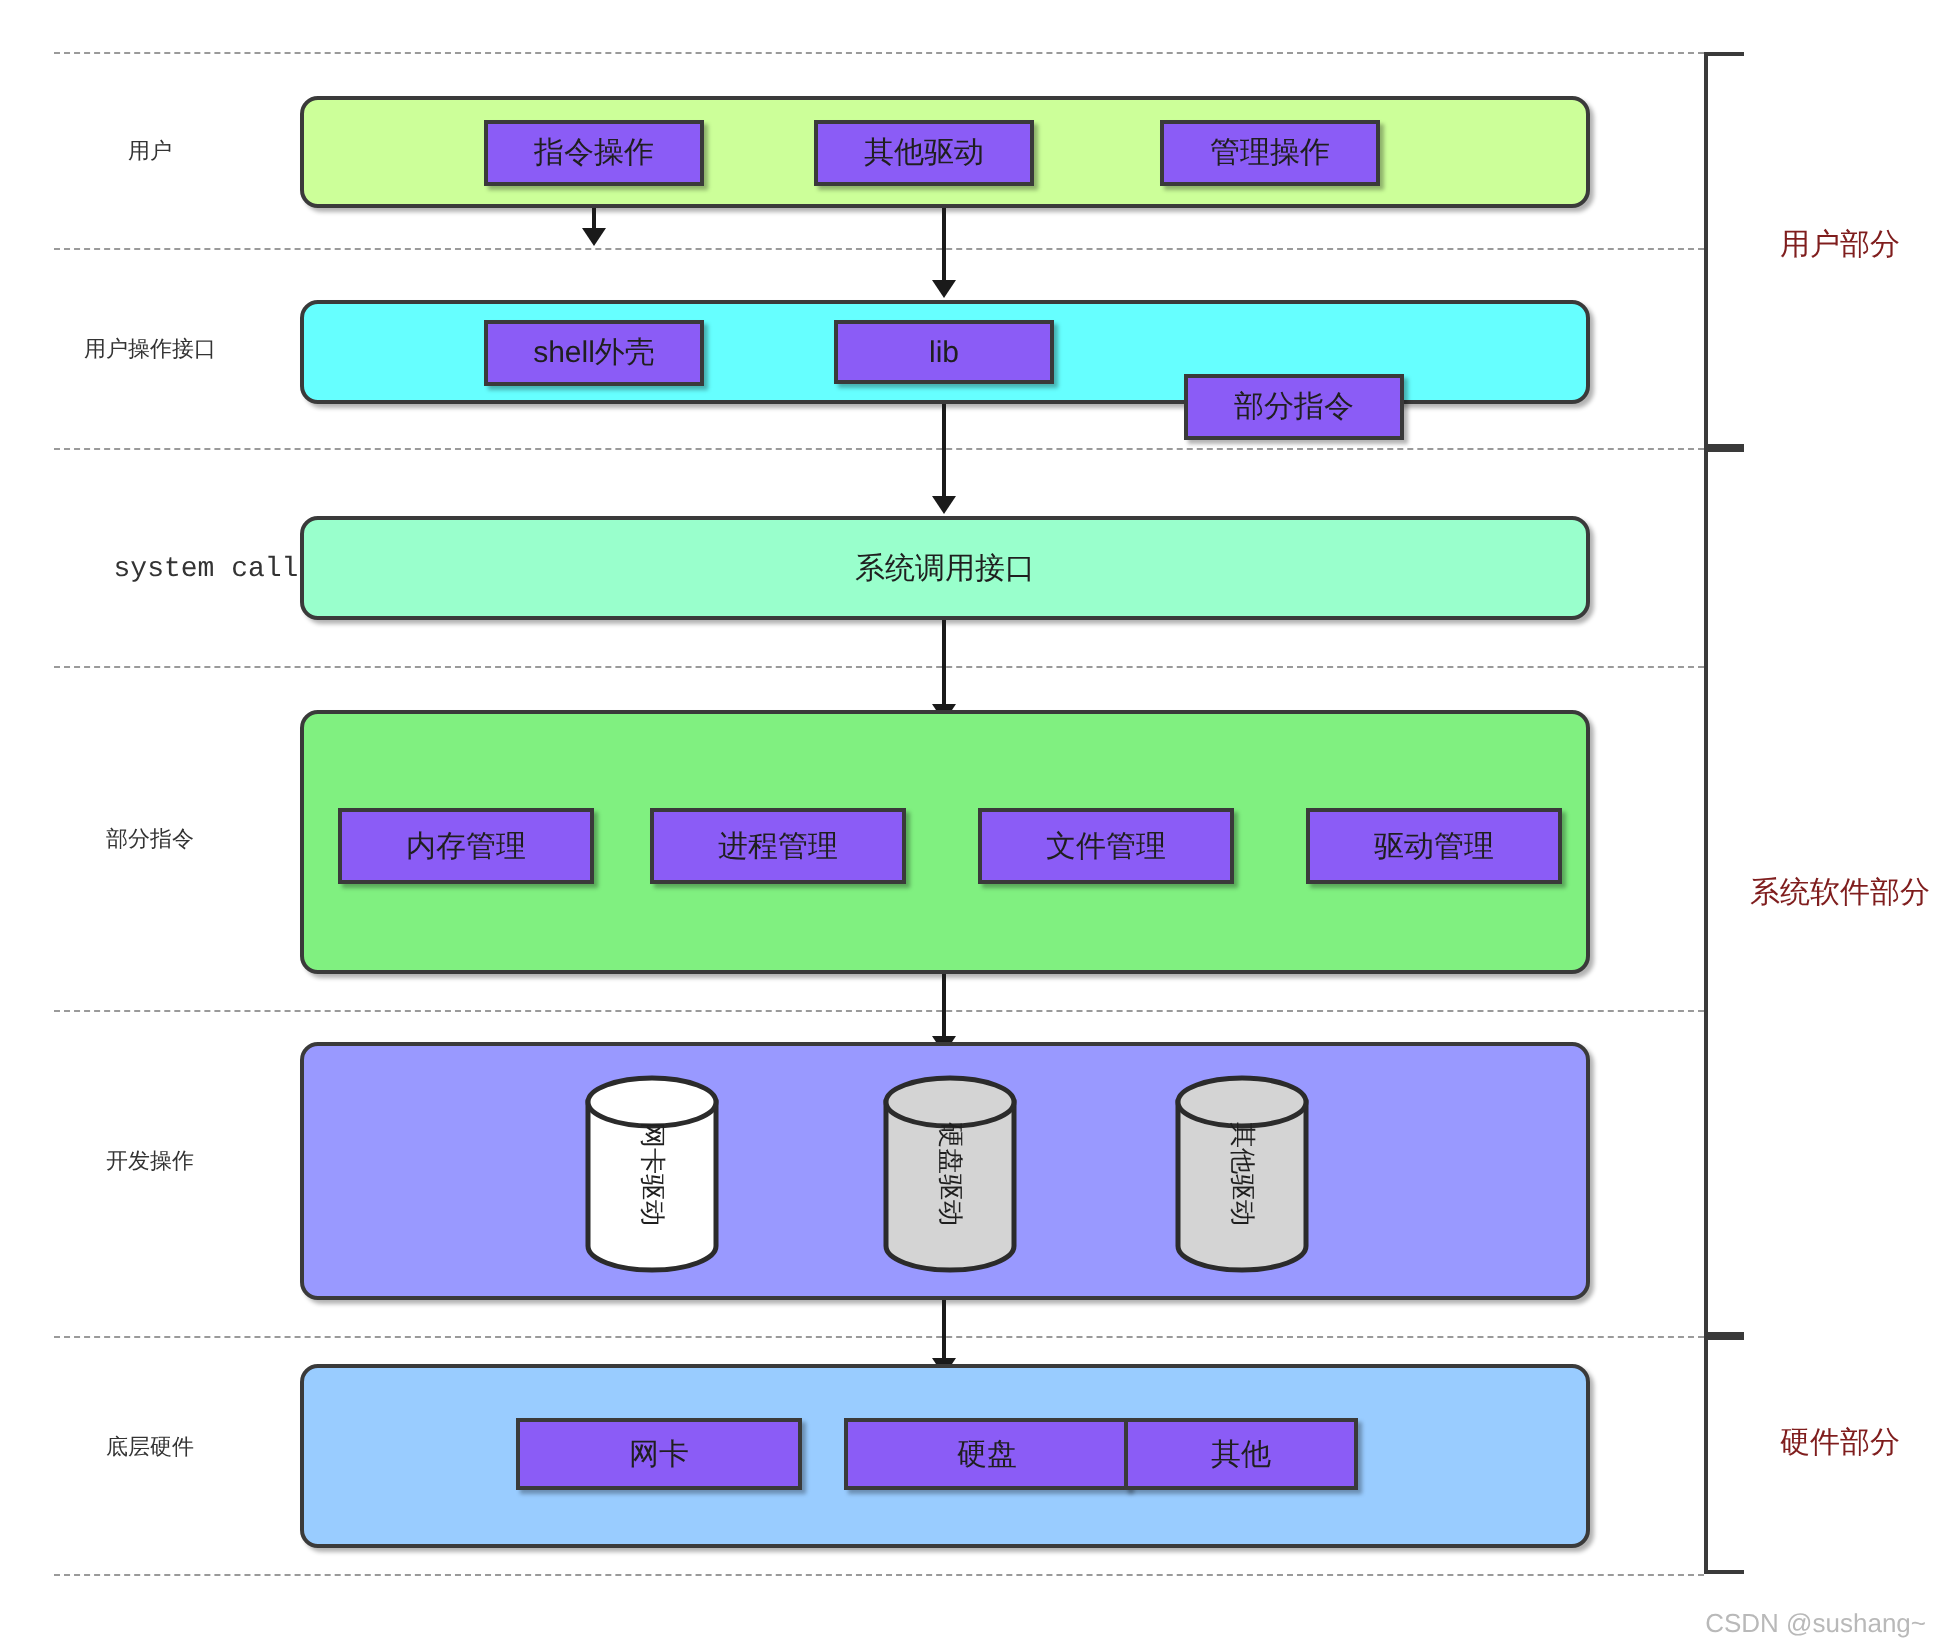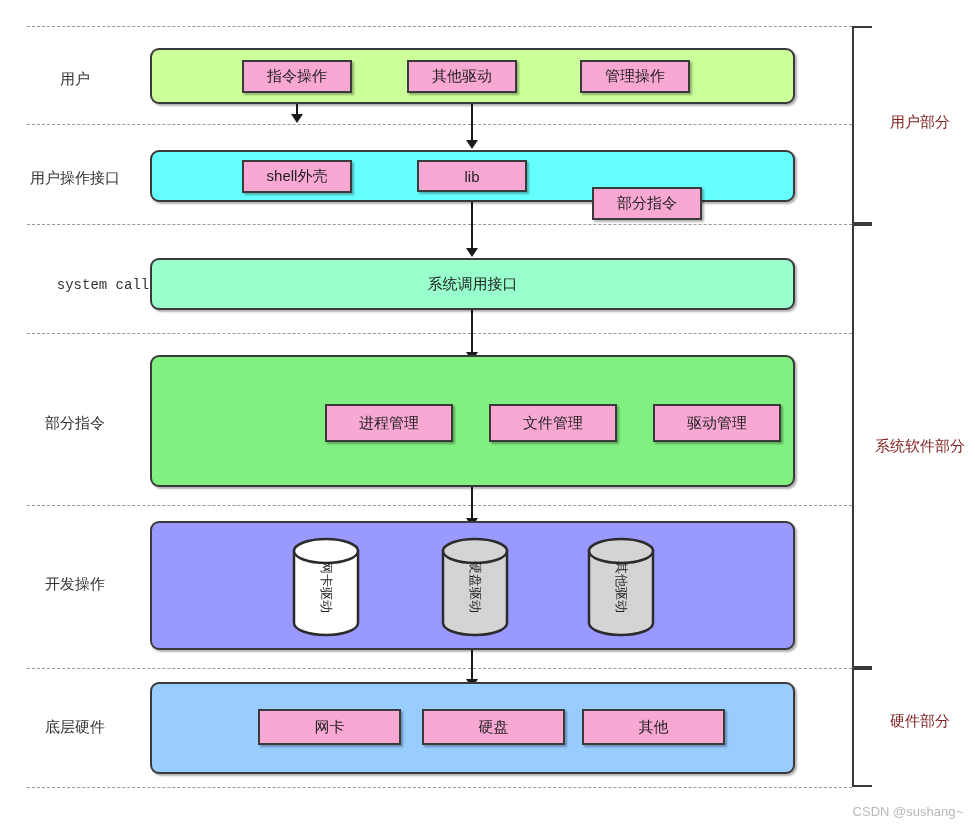--- a/index.html
+++ b/index.html
@@ -31,21 +31,21 @@
     border-top: 1px dashed #9a9a9a;
   }
 
   
   .row-label {
     position: absolute;
     left: 0;
     width: 150px;
     text-align: center;
     color: #333333;
-    font-size: 15px;
+    font-size: 11px;
     line-height: 1.2;
     white-space: nowrap;
   }
   .row-label.mono {
     font-family: "Liberation Mono", "DejaVu Sans Mono", monospace;
     font-size: 14px;
   }
 
   
   .band {
@@ -57,21 +57,21 @@
     border-radius: 9px;
     box-shadow: 2px 2px 2px rgba(0,0,0,0.30);
     display: flex;
     align-items: center;
   }
 
   
   .chip {
     position: absolute;
     box-sizing: border-box;
-    background: #f9a8d4;
+    background: #8b5cf6;
     border: 2px solid #3a3a3a;
     box-shadow: 2px 2px 2px rgba(0,0,0,0.30);
     display: flex;
     align-items: center;
     justify-content: center;
     color: #1f1f1f;
     font-size: 15px;
     white-space: nowrap;
   }
 
@@ -197,20 +197,21 @@
     <div class="band-center-text">系统调用接口</div>
   </div>
 
   <div class="arrow" style="left:471px; top:310px; height:45px;"></div>
   <div class="arrow-head" style="left:466px; top:352px;"></div>
 
   <div class="row-label" style="top:414px;">部分指令</div>
 
   <div class="band" id="band-os" style="top:355px; height:132px; background:#80F080;"></div>
 
+  <div class="chip" style="left:169px; top:404px; width:128px; height:38px;">内存管理</div>
   <div class="chip" style="left:325px; top:404px; width:128px; height:38px;">进程管理</div>
   <div class="chip" style="left:489px; top:404px; width:128px; height:38px;">文件管理</div>
   <div class="chip" style="left:653px; top:404px; width:128px; height:38px;">驱动管理</div>
 
   <div class="arrow" style="left:471px; top:487px; height:34px;"></div>
   <div class="arrow-head" style="left:466px; top:518px;"></div>
 
   <div class="row-label" style="top:575px;">开发操作</div>
 
   <div class="band" id="band-driver" style="top:521px; height:129px; background:#9999FF;"></div>
@@ -247,21 +248,21 @@
 
   <div class="arrow" style="left:471px; top:650px; height:32px;"></div>
   <div class="arrow-head" style="left:466px; top:679px;"></div>
 
   <div class="row-label" style="top:718px;">底层硬件</div>
 
   <div class="band" id="band-hardware" style="top:682px; height:92px; background:#99CCFF;"></div>
 
   <div class="chip" style="left:258px; top:709px; width:143px; height:36px;">网卡</div>
   <div class="chip" style="left:422px; top:709px; width:143px; height:36px;">硬盘</div>
-  <div class="chip" style="left:582px; top:709px; width:143px; height:36px;font-family:Liberation Mono, monospace;">其他</div>
+  <div class="chip" style="left:562px; top:709px; width:117px; height:36px;font-family:Liberation Mono, monospace;">其他</div>
 
   <div class="bracket" style="top:26px;  height:198px;"></div>
   <div class="bracket-label" style="top:113px;">用户部分</div>
 
   <div class="bracket" style="top:224px; height:444px;"></div>
   <div class="bracket-label" style="top:437px;">系统软件部分</div>
 
   <div class="bracket" style="top:668px; height:119px;"></div>
   <div class="bracket-label" style="top:712px;">硬件部分</div>
 

